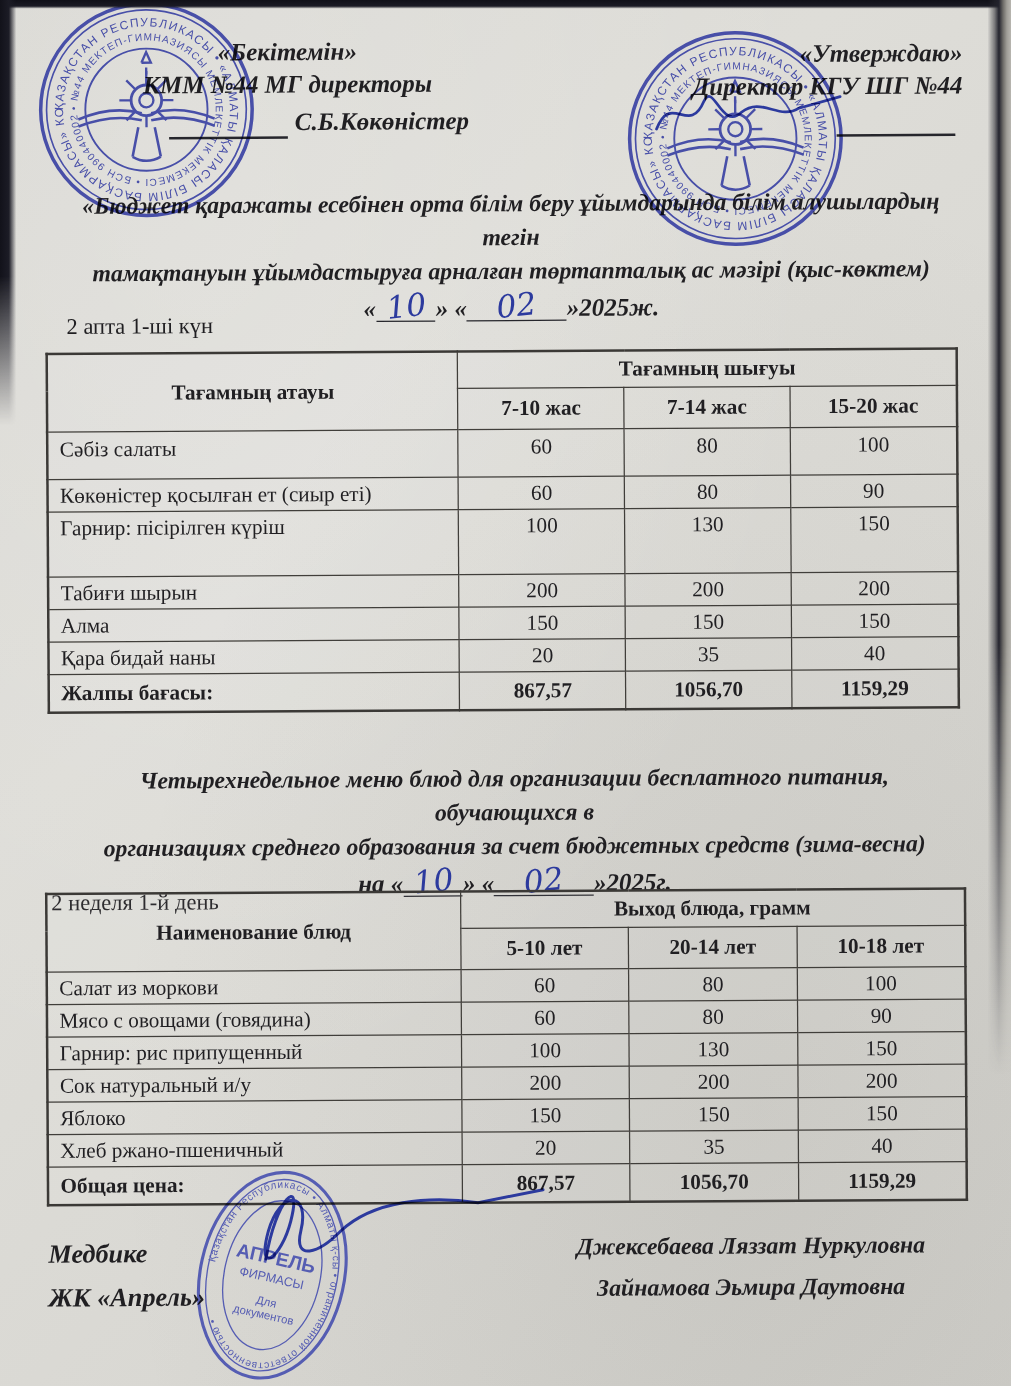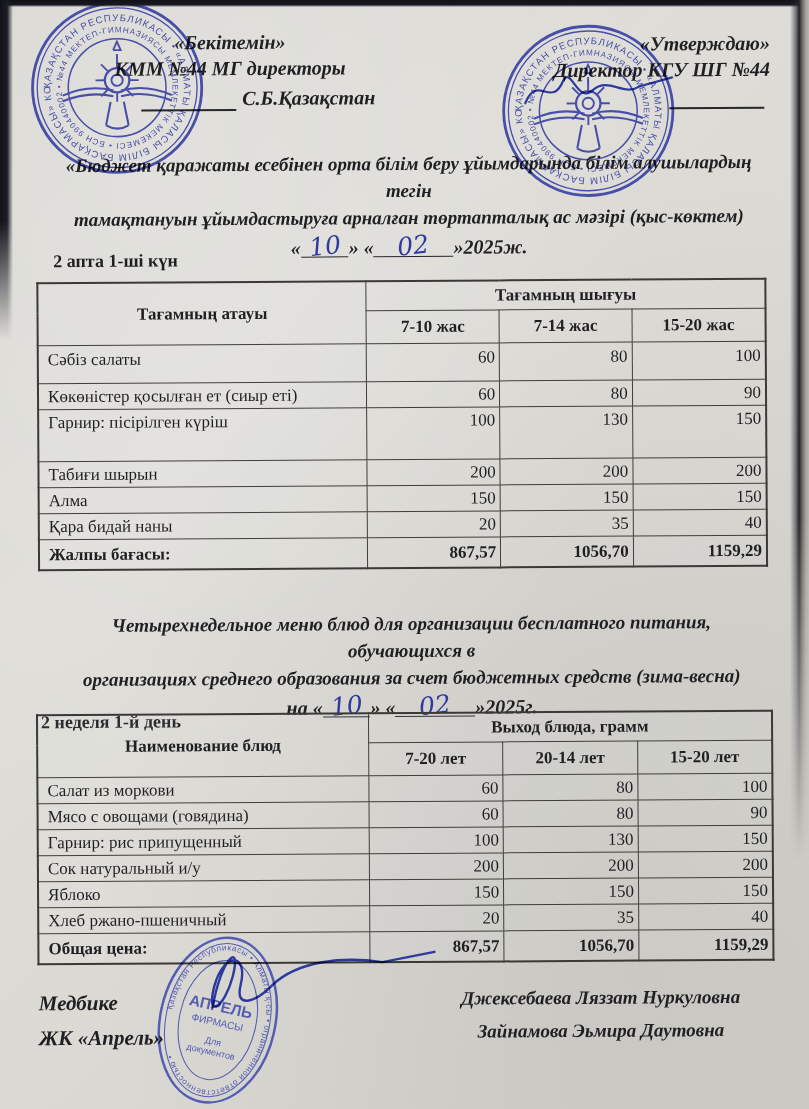--- a/index.html
+++ b/index.html
@@ -48,33 +48,33 @@
   .doc-title { position:absolute; left:55px; right:42px; text-align:center;
     font-weight:bold; font-style:italic; font-size:19px; line-height:27px; }
   .title-kk { top:150px; }
   .title-ru { top:610px; }
   .date-line { margin-top:3px; font-size:20px; }
   .hand { font-family:"DejaVu Serif", serif; font-style:italic; font-weight:400;
     color:#2c3a9e; font-size:25px; display:inline-block; transform:rotate(-6deg); }
   .u { display:inline-block; border-bottom:1.7px solid #26262c; line-height:.85; padding:0 8px; }
   .u.wide { padding:0 24px; }
 
-  .section-label { position:absolute; font-weight:bold; font-size:18px; }
+  .section-label { position:absolute; font-weight:normal; font-size:18px; }
   .section-kk { left:55px; top:249px; }
   .section-ru { left:40px; top:710px; }
 
   
   table.menu { position:absolute; border-collapse:collapse; font-size:17px;
     border:2px solid #3b3936; background:rgba(255,255,255,.06); }
   table.menu td, table.menu th { border:1.4px solid #403e3a; padding:1px 4px; }
   table.menu th { font-weight:bold; text-align:center; }
   .t-kk { left:38px; top:280px; width:730px; }
   .t-ru { left:35px; top:712px; width:737px; }
   .name-cell { text-align:left; padding-left:9px !important; }
-  .val { text-align:right; }
+  .val { text-align:center; }
   tr.hrow1 td, tr.hrow1 th { height:26px; }
   tr.hrow2 th { height:30px; }
   tr.r { height:26px; }
   tr.r-tall { height:38px; }
   tr.r-tall td { vertical-align:top; padding-top:4px; }
   tr.r-xtall { height:52px; }
   tr.r-xtall td { vertical-align:top; padding-top:3px; }
   tr.total td { font-weight:bold; height:27px; }
 
   
@@ -90,21 +90,21 @@
 
 <div class="paper"></div>
 
 <div class="content">
 
   <div class="approve left">
     <div>«Бекітемін»</div>
     <div>КММ  №44 МГ директоры</div>
     <div class="sig-row">
       <span class="sig-line"></span>
-      <span>С.Б.Қазақстан</span>
+      <span>С.Б.Көкөністер</span>
     </div>
   </div>
 
   <div class="approve right">
     <div>«Утверждаю»</div>
     <div>Директор КГУ ШГ №44</div>
     <div class="sig-row">
       <span class="sig-line"></span>
     </div>
   </div>
@@ -244,23 +244,23 @@
         <col style="width:135px">
         <col style="width:135px">
         <col style="width:135px">
       </colgroup>
     <tbody>
       <tr class="hrow1">
         <th rowspan="2">Наименование блюд</th>
         <th colspan="3">Выход блюда, грамм</th>
       </tr>
       <tr class="hrow2">
-        <th>7-20 лет</th>
+        <th>5-10 лет</th>
         <th>20-14 лет</th>
-        <th>15-20 лет</th>
+        <th>10-18 лет</th>
       </tr>
       <tr class="r">
         <td class="name-cell">Салат из моркови</td>
         <td class="val">60</td>
         <td class="val">80</td>
         <td class="val">100</td>
       </tr>
       <tr class="r">
         <td class="name-cell">Мясо с овощами (говядина)</td>
         <td class="val">60</td>

